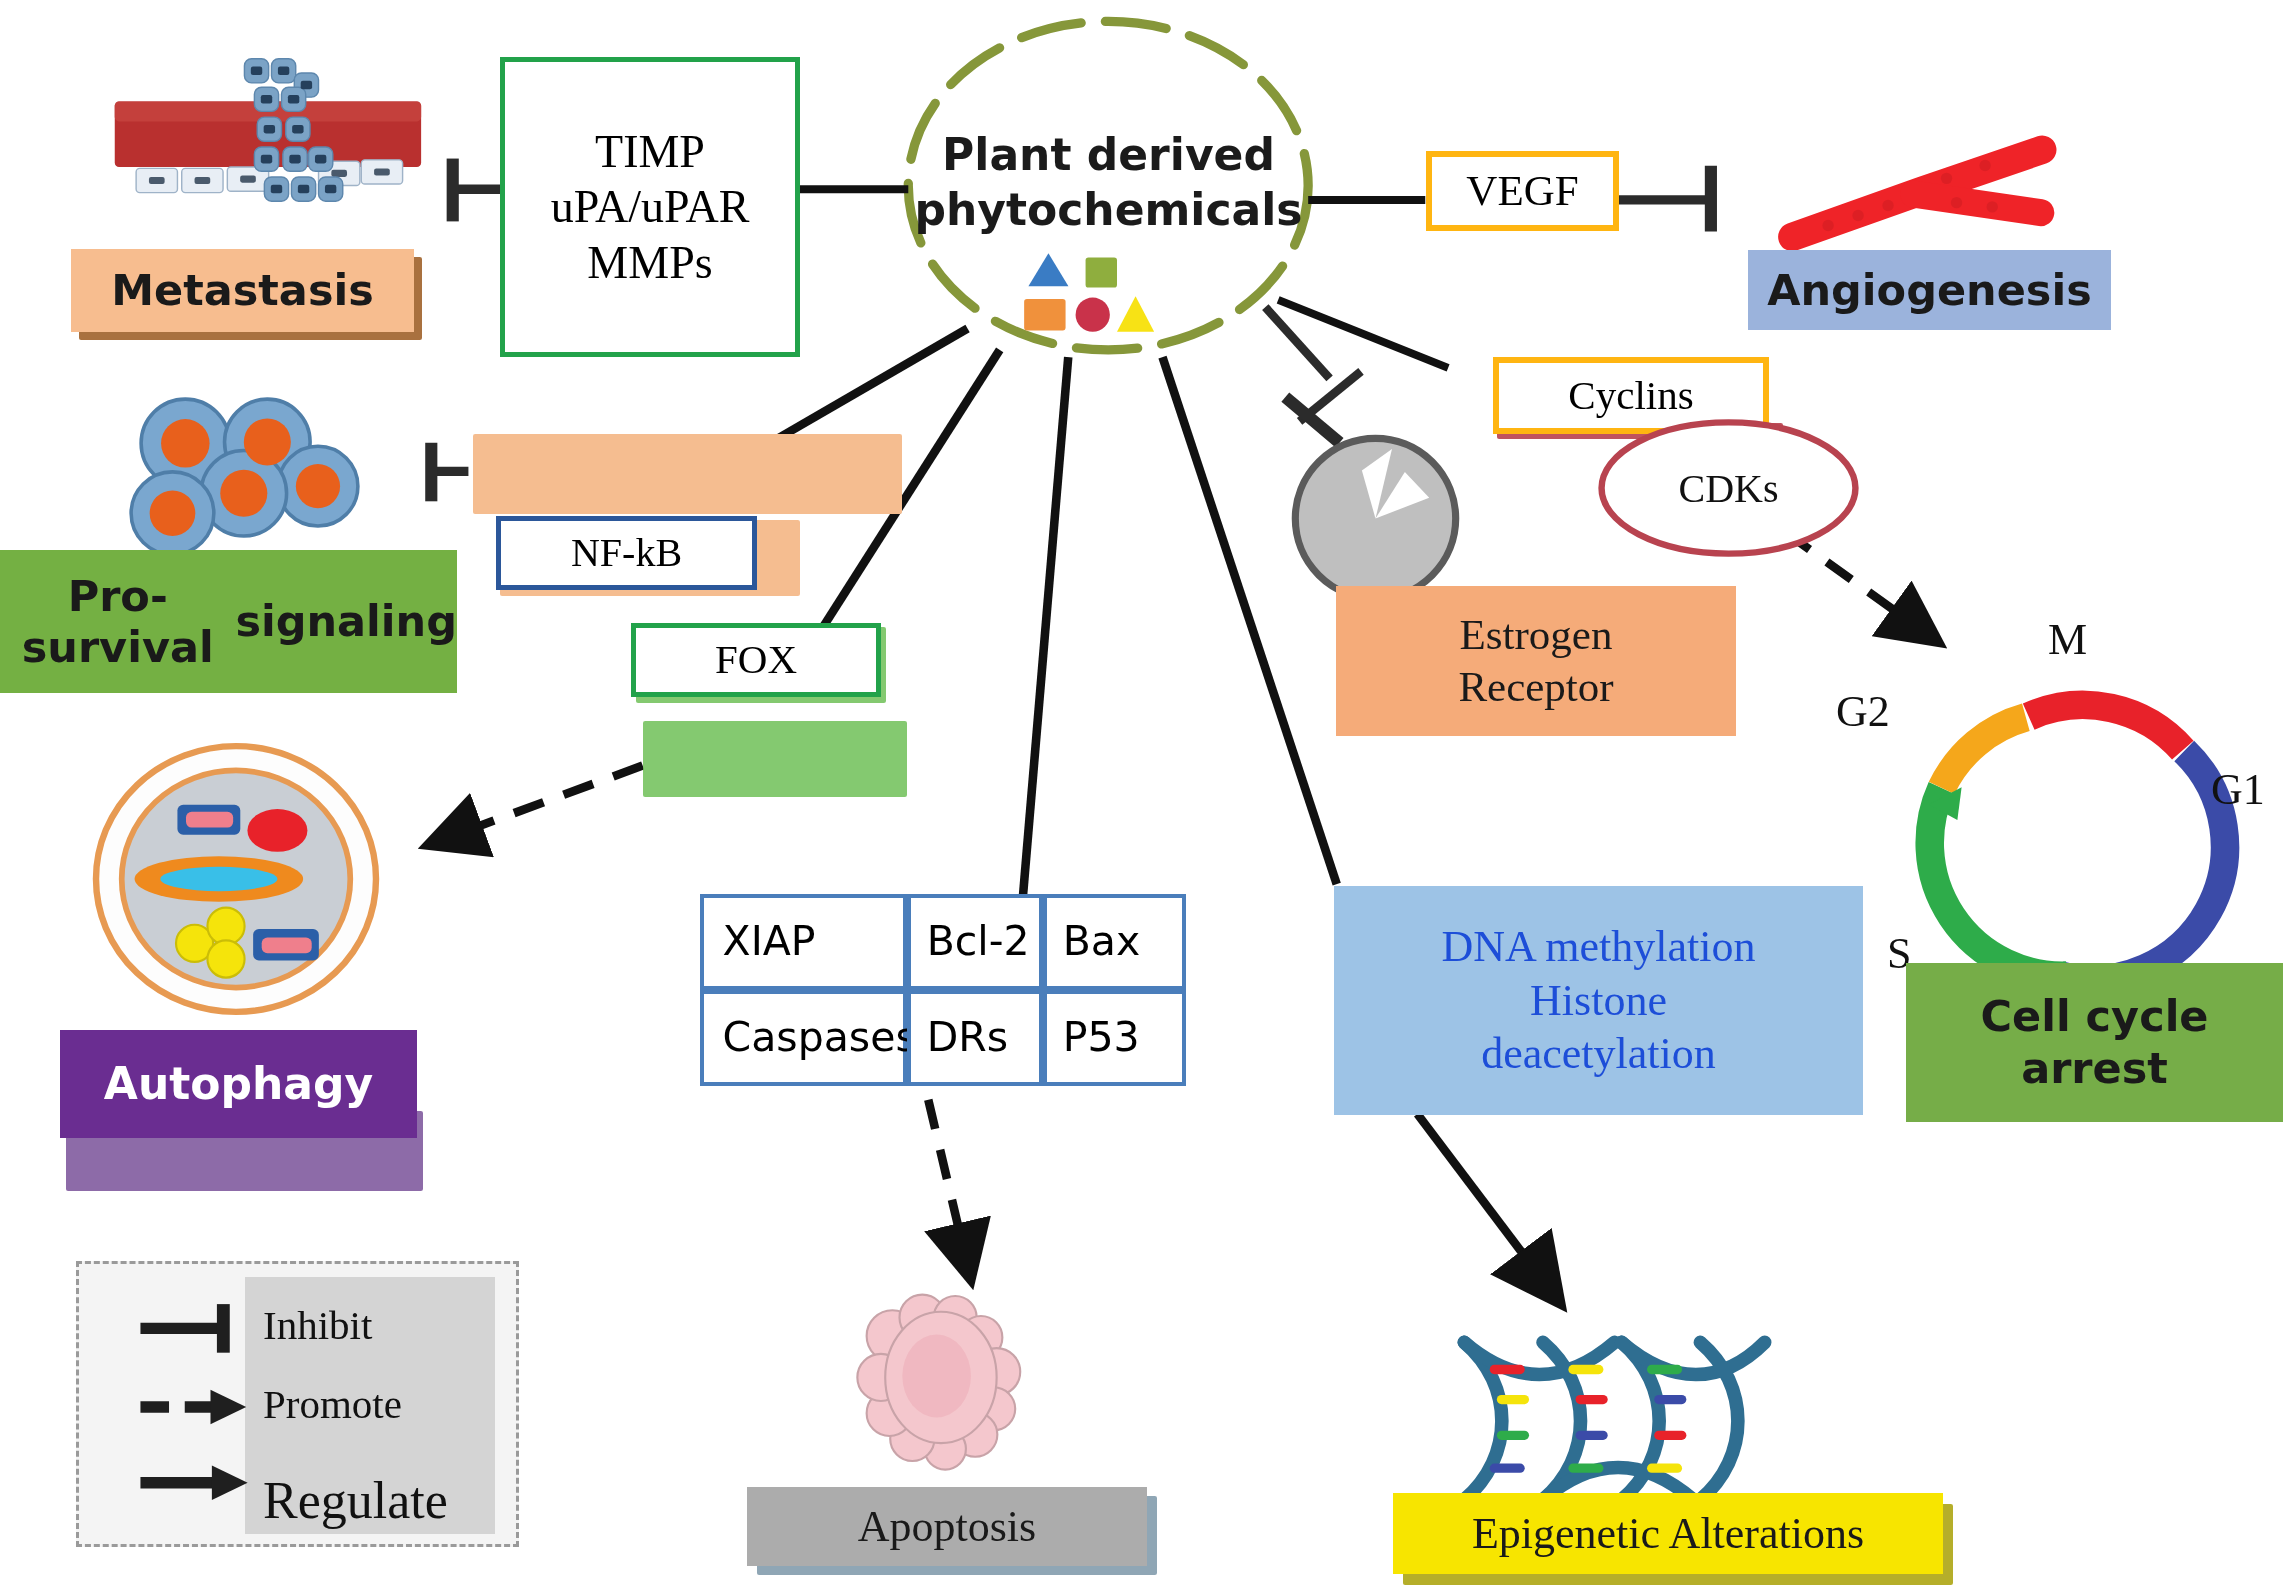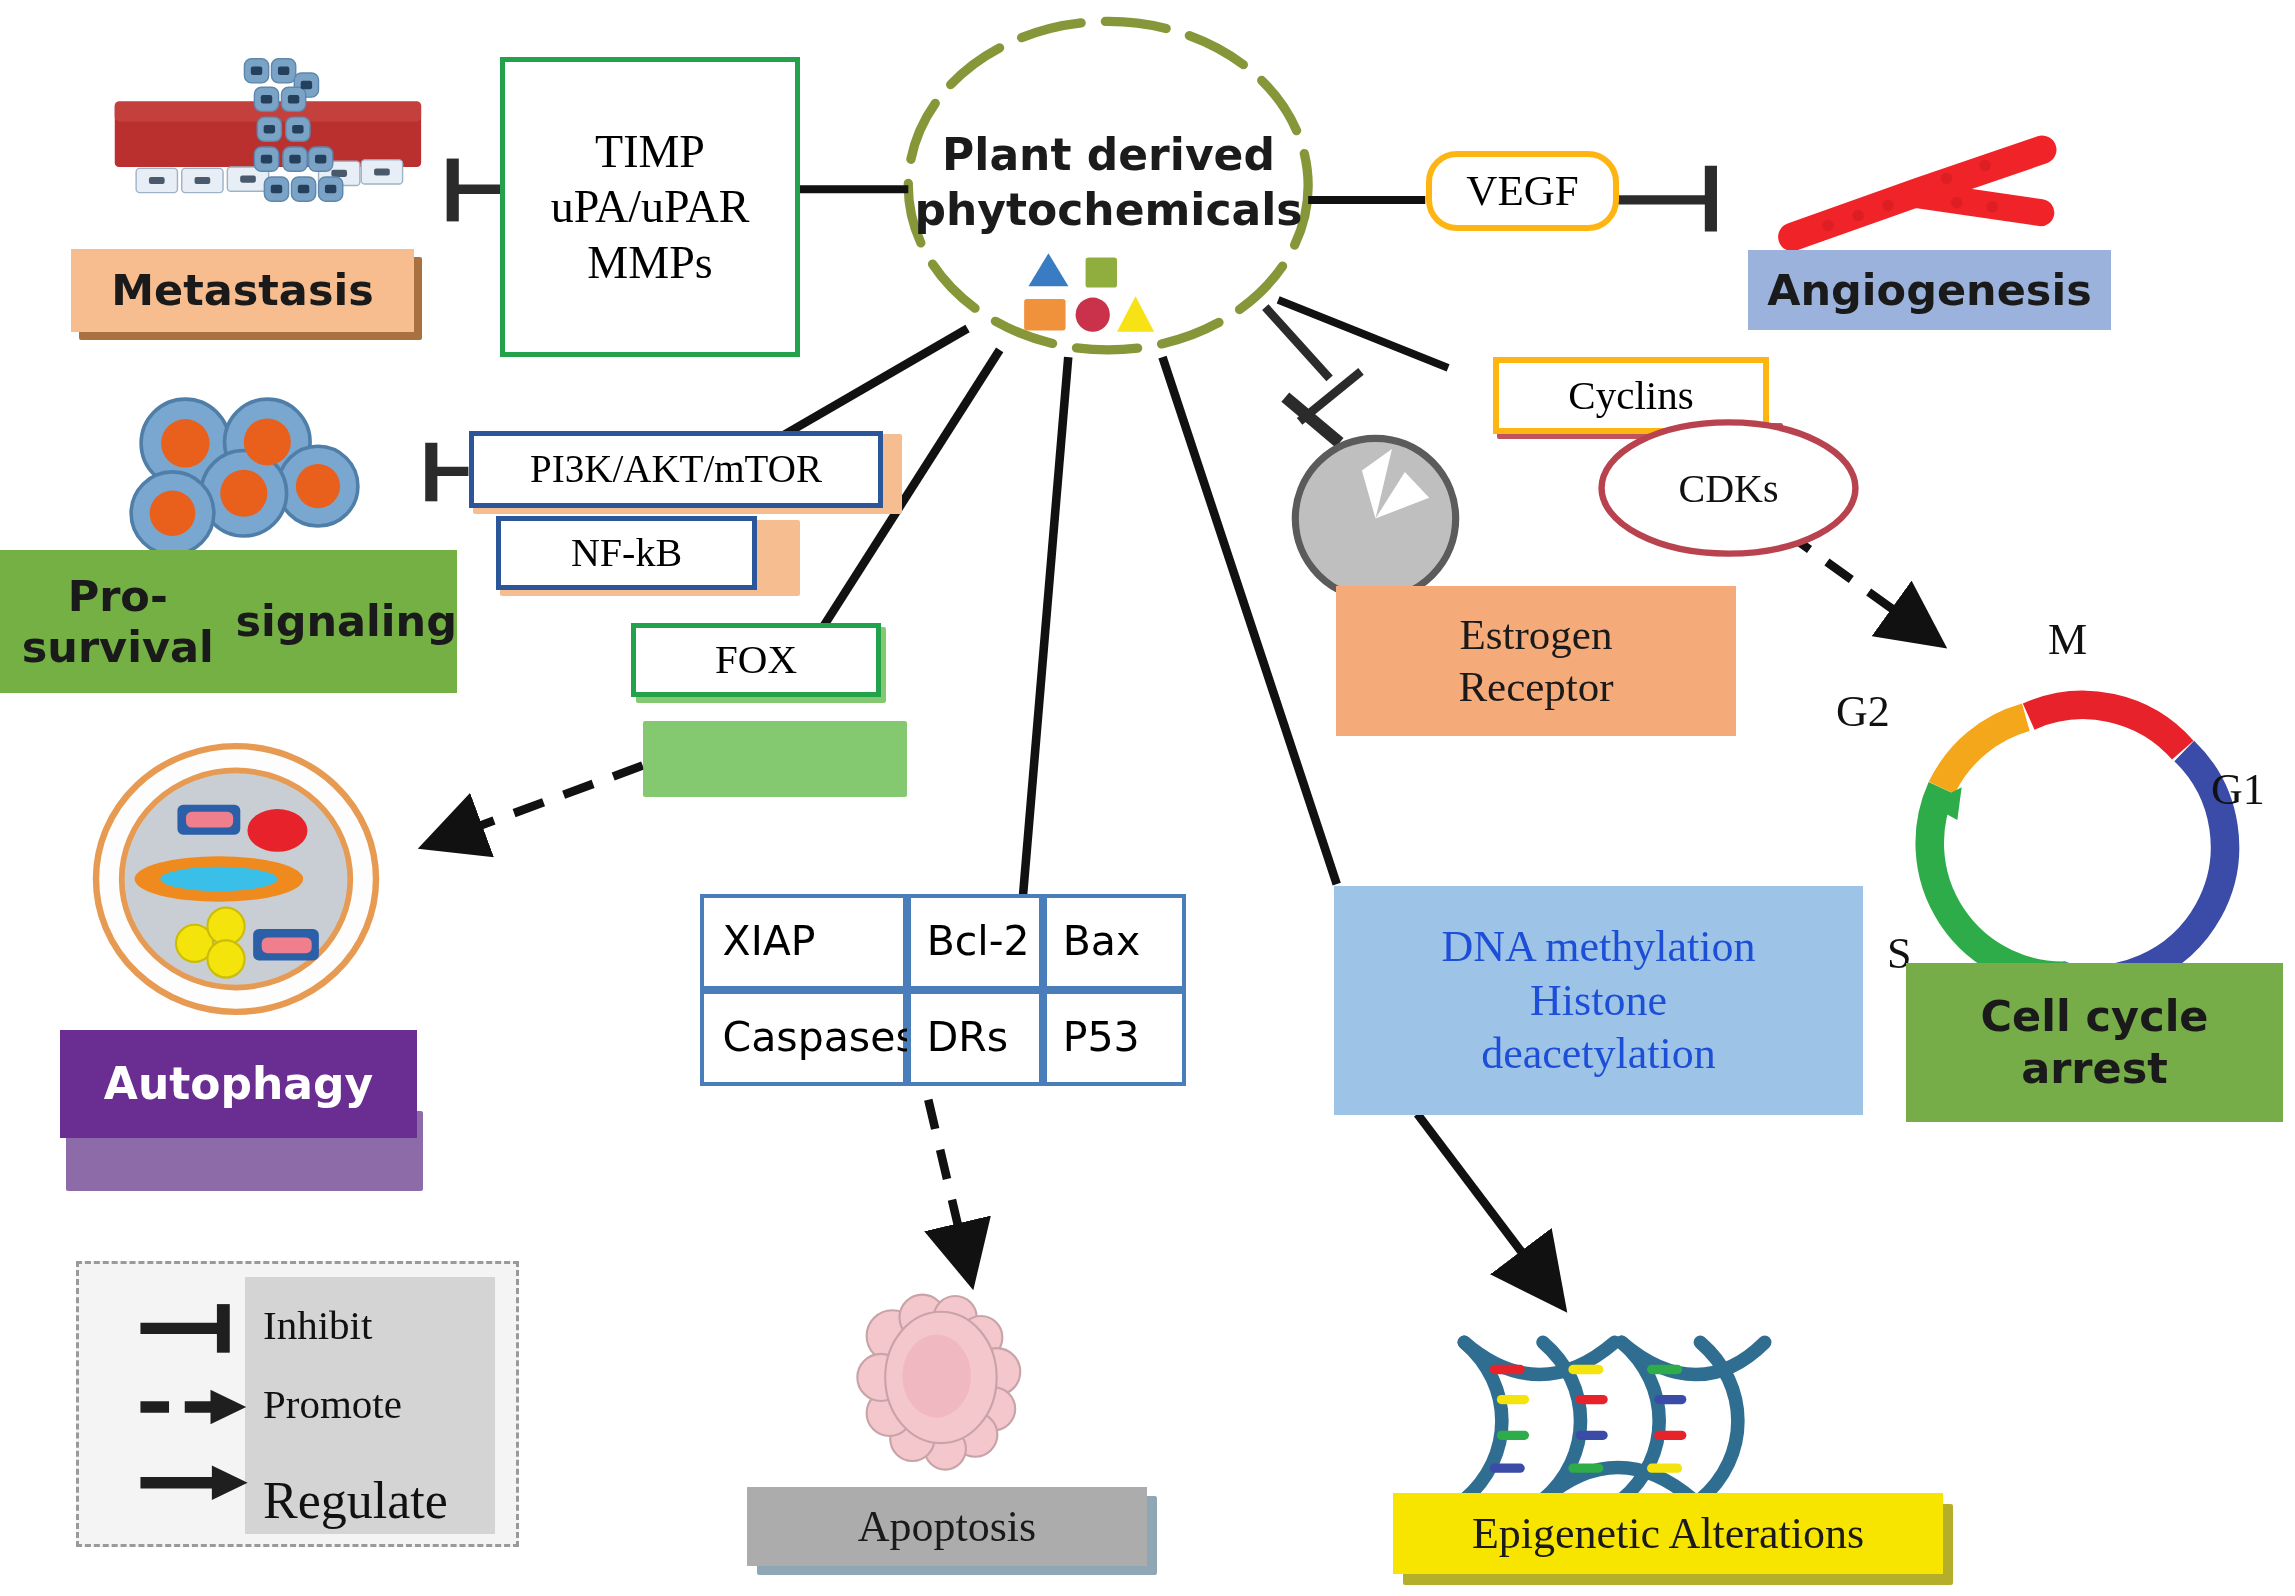--- a/index.html
+++ b/index.html
@@ -198,21 +198,21 @@
   </div>
 
   <svg class="abs" style="left:1014px;top:249px;width:186px;height:100px;" viewBox="0 0 260 140">
     <polygon points="48,6 76,52 20,52" fill="#3a7cc4"></polygon>
     <rect x="100" y="12" width="44" height="42" rx="4" fill="#8fae3e"></rect>
     <rect x="14" y="70" width="58" height="44" rx="4" fill="#f0913c"></rect>
     <circle cx="110" cy="92" r="24" fill="#c9324a"></circle>
     <polygon points="170,66 196,116 144,116" fill="#f7e215"></polygon>
   </svg>
 
-  <div class="pbox orange" style="left:1426px;top:151px;width:193px;height:80px;font-size:43px;border-radius:31px;">
+  <div class="pbox orange" style="left:1426px;top:151px;width:193px;height:80px;font-size:43px;">
     <span>VEGF</span>
   </div>
 
   <svg class="abs" style="left:1778px;top:107px;width:300px;height:157px;" viewBox="0 0 420 220">
     <path d="M20,182 L200,118 L370,60" stroke="#ef2328" stroke-width="40" stroke-linecap="round" fill="none"></path>
     <path d="M190,122 L368,148" stroke="#ef2328" stroke-width="38" stroke-linecap="round" fill="none"></path>
     <g fill="#cf1d22" opacity="0.55">
       <circle cx="70" cy="166" r="8"></circle>
         <circle cx="112" cy="152" r="8"></circle>
       <circle cx="154" cy="138" r="8"></circle>
@@ -240,23 +240,20 @@
       <circle cx="82" cy="178" r="32" fill="#e8601c"></circle>
     </g>
   </svg>
 
   <div class="banner" style="left:0px;top:550px;width:457px;height:143px;background:#74b043;font-size:43px;line-height:1.18;">
     <span>Pro-survival</span>
     <span>signaling</span>
   </div>
 
   <div class="slab" style="left:473px;top:434px;width:429px;height:80px;background:#f5bd90;"></div>
-  <div class="pbox blue" style="left:469px;top:431px;width:414px;height:77px;font-size:39px;">
-    <span>PI3K/AKT/mTOR</span>
-  </div>
 
   <div class="slab" style="left:500px;top:520px;width:300px;height:76px;background:#f5bd90;"></div>
   <div class="pbox blue" style="left:496px;top:516px;width:261px;height:74px;font-size:40px;">
     <span>NF-kB</span>
   </div>
 
   <div class="slab" style="left:636px;top:627px;width:250px;height:76px;background:#6fbf57;opacity:.85;"></div>
   <div class="pbox green" style="left:631px;top:623px;width:250px;height:74px;font-size:41px;">
     <span>FOX</span>
   </div>

